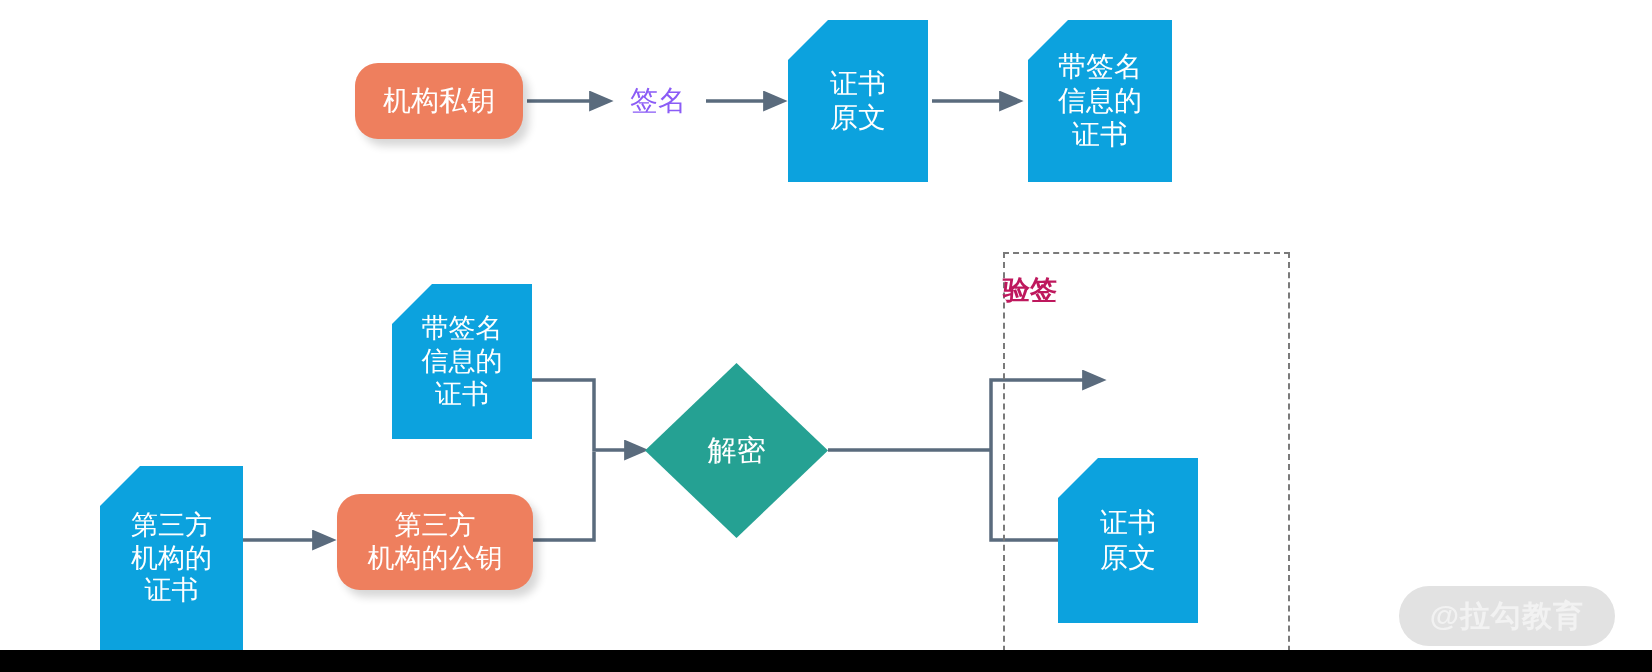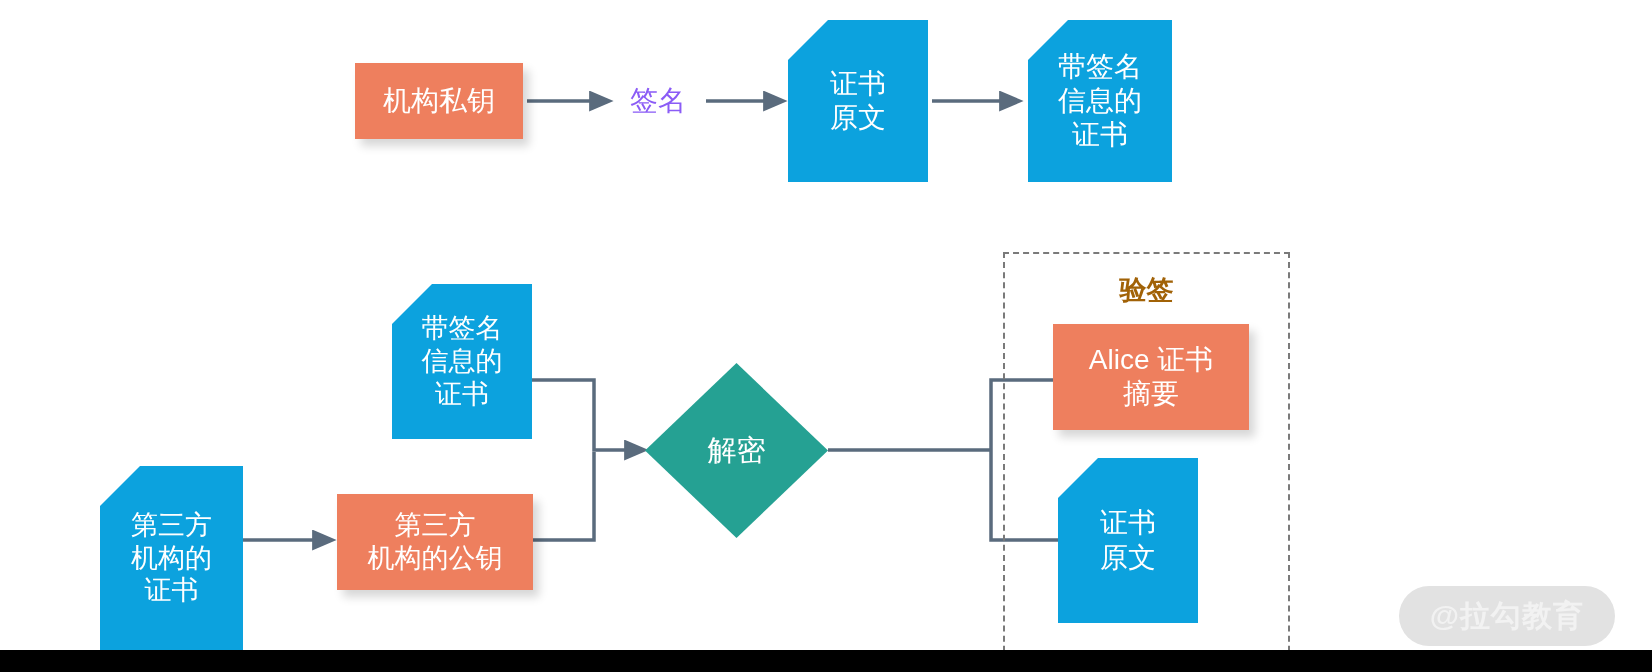--- a/index.html
+++ b/index.html
@@ -32,42 +32,42 @@
     justify-content: center;
     text-align: center;
     color: #ffffff;
     line-height: 1.22;
     white-space: pre-line;
     box-sizing: border-box;
   }
   .node-orange {
     background: #EE7F5E;
     box-shadow: 6px 7px 9px rgba(0,0,0,0.16);
+    border-radius: 23px;
   }
   .node-blue {
     background: #0CA2DE;
     
     clip-path: polygon(40px 0, 100% 0, 100% 100%, 0 100%, 0 40px);
   }
   .node-diamond {
     background: #25A193;
     clip-path: polygon(50% 0, 100% 50%, 50% 100%, 0 50%);
   }
   
   .dashed-box {
     position: absolute;
     border: 2px dashed #7a7a7a;
     box-sizing: border-box;
     background: transparent;
   }
   .group-title {
     position: absolute;
-    color: #a16207;
+    color: #be185d;
     font-weight: bold;
-    text-align: center;
   }
   
   .plain-label {
     position: absolute;
     color: #8b5cf6;
     text-align: center;
   }
   
   .conn-svg {
     position: absolute;
@@ -160,24 +160,20 @@
 
   <div class="node node-orange" style="left:337px; top:494px; width:196px; height:96px; font-size:27px;">
     <span>第三方
 机构的公钥</span>
   </div>
 
   <div class="node node-diamond" style="left:645px; top:363px; width:183px; height:175px; font-size:29px;">
     <span>解密</span>
   </div>
 
-  <div class="node node-orange" style="left:1053px; top:324px; width:196px; height:106px; font-size:28px;">
-    <span>Alice 证书
-摘要</span>
-  </div>
 
   <div class="node node-blue" style="left:1058px; top:458px; width:140px; height:165px; font-size:28px;">
     <span>证书
 原文</span>
   </div>
 
   <div class="watermark" style="left:1399px; top:586px; width:216px; height:60px; font-size:30px;">
     <span>@拉勾教育</span>
   </div>
 

